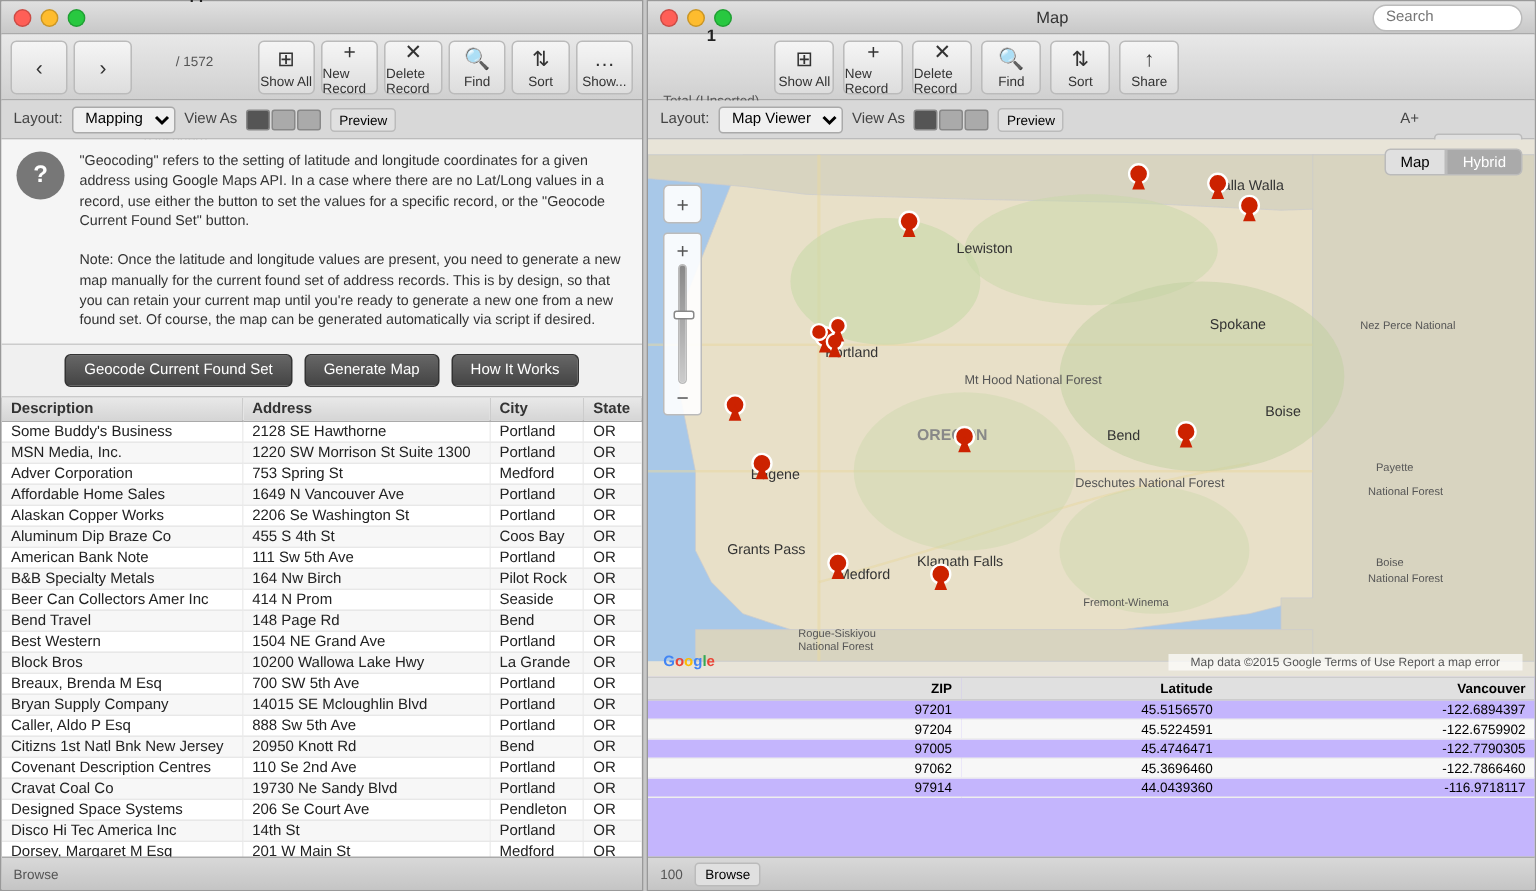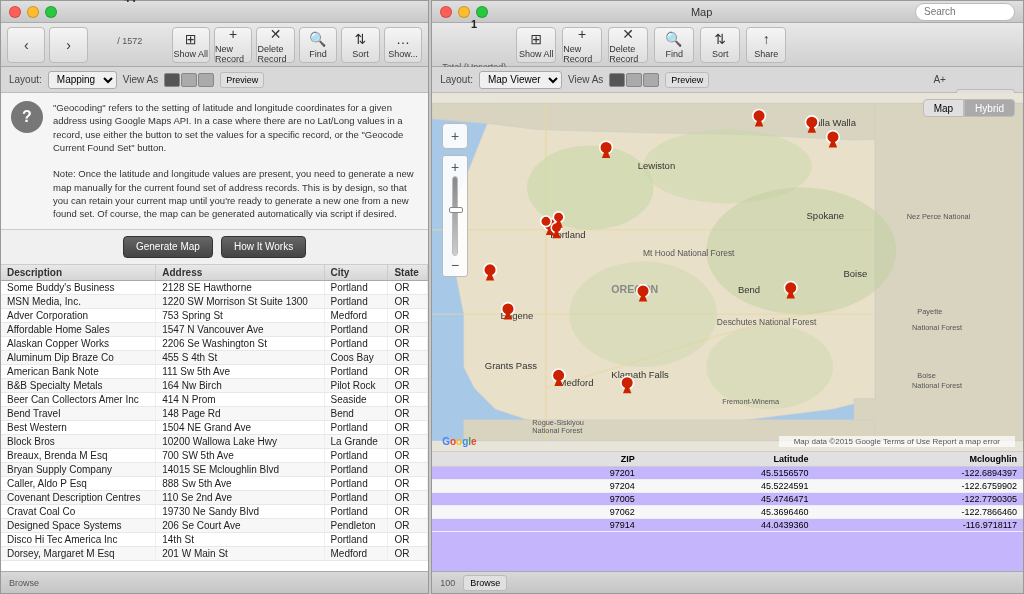--- a/index.html
+++ b/index.html
@@ -489,20 +489,21 @@
       <span>?</span>
     </div>
     <div class="info-text">
       <span>"Geocoding" refers to the setting of latitude and longitude coordinates for a given address using Google Maps API. In a case where there are no Lat/Long values in a record, use either the button to set the values for a specific record, or the "Geocode Current Found Set" button.</span>
       <br><br>
       <span>Note: Once the latitude and longitude values are present, you need to generate a new map manually for the current found set of address records. This is by design, so that you can retain your current map until you're ready to generate a new one from a new found set. Of course, the map can be generated automatically via script if desired.</span>
     </div>
   </div>
 
   <div class="action-buttons">
+    <button class="action-btn">Geocode Current Found Set</button>
     <button class="action-btn">Generate Map</button>
     <button class="action-btn">How It Works</button>
   </div>
 
   <div class="table-container">
     <table class="data-table">
       <thead>
         <tr>
           <th>Description</th>
           <th>Address</th>
@@ -524,21 +525,21 @@
       <td>OR</td>
     </tr>
           <tr>
       <td>Adver Corporation</td>
       <td>753 Spring St</td>
       <td>Medford</td>
       <td>OR</td>
     </tr>
           <tr>
       <td>Affordable Home Sales</td>
-      <td>1547 N Vancouver Ave</td>
+      <td>1649 N Vancouver Ave</td>
       <td>Portland</td>
       <td>OR</td>
     </tr>
           <tr>
       <td>Alaskan Copper Works</td>
       <td>2206 Se Washington St</td>
       <td>Portland</td>
       <td>OR</td>
     </tr>
           <tr>
@@ -592,20 +593,26 @@
           <tr>
       <td>Bryan Supply Company</td>
       <td>14015 SE Mcloughlin Blvd</td>
       <td>Portland</td>
       <td>OR</td>
     </tr>
           <tr>
       <td>Caller, Aldo P Esq</td>
       <td>888 Sw 5th Ave</td>
       <td>Portland</td>
+      <td>OR</td>
+    </tr>
+          <tr>
+      <td>Citizns 1st Natl Bnk New Jersey</td>
+      <td>20950 Knott Rd</td>
+      <td>Bend</td>
       <td>OR</td>
     </tr>
           <tr>
       <td>Covenant Description Centres</td>
       <td>110 Se 2nd Ave</td>
       <td>Portland</td>
       <td>OR</td>
     </tr>
           <tr>
       <td>Cravat Coal Co</td>
@@ -810,21 +817,21 @@
     <div class="map-attribution">Map data ©2015 Google  Terms of Use  Report a map error</div>
   </div>
 
   <div class="data-lower">
     <table>
       <thead>
         <tr>
           <th style="width:60px;"></th>
           <th style="width:60px;">ZIP</th>
           <th style="width:100px;">Latitude</th>
-          <th style="width:120px;">Mcloughlin</th>
+          <th style="width:120px;">Vancouver</th>
         </tr>
       </thead>
       <tbody id="lower-tbody">
           <tr>
       <td></td>
       <td>97201</td>
       <td>45.5156570</td>
       <td>-122.6894397</td>
     </tr>
           <tr>

